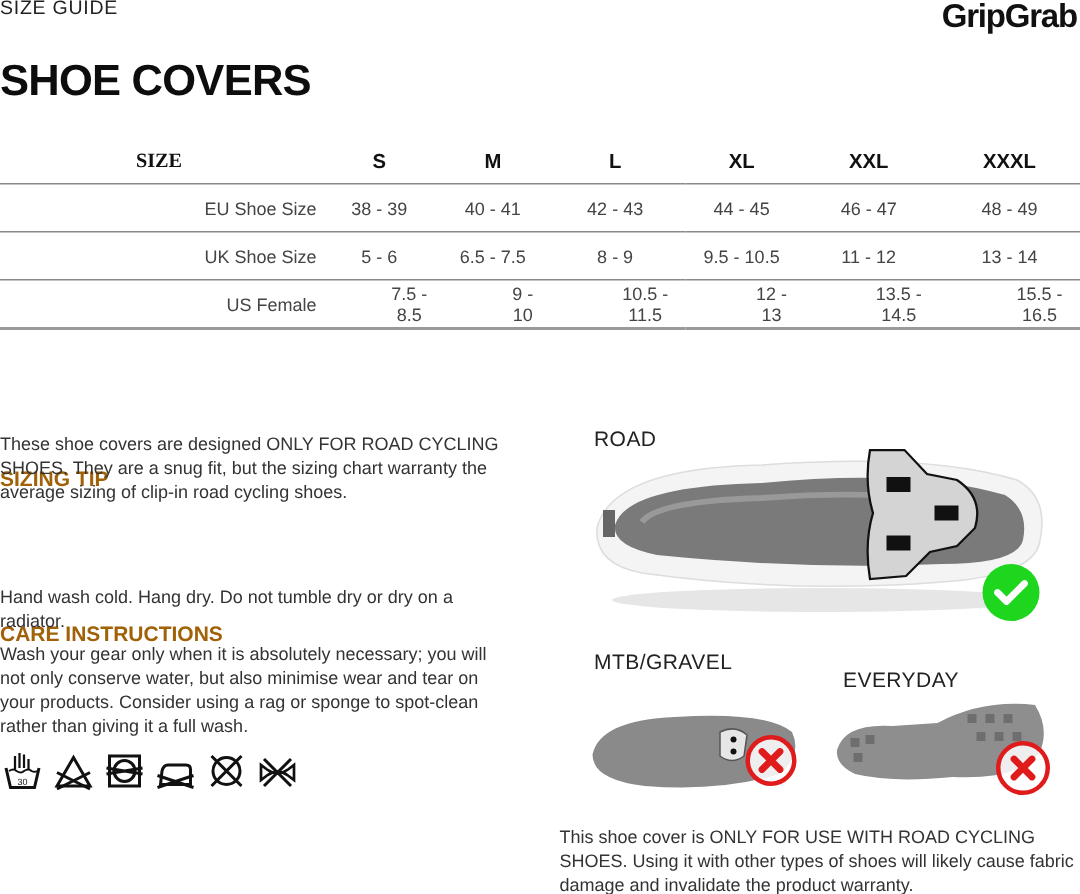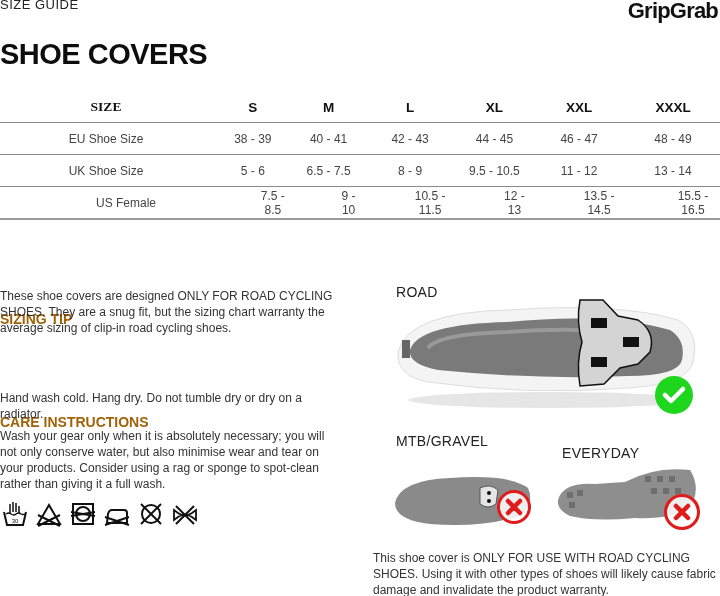--- a/index.html
+++ b/index.html
@@ -5,21 +5,21 @@
   html,body{margin:0;padding:0;background:#fff;}
   body{width:720px;height:596px;position:relative;overflow:hidden;font-family:"Liberation Sans",sans-serif;color:#1a1a1a;}
   .abs{position:absolute;}
   .eyebrow{left:0;top:-3px;font-size:13px;letter-spacing:0.5px;color:#222;}
   .logo{right:2px;top:-2px;font-size:22px;font-weight:bold;letter-spacing:-0.8px;color:#111;}
   .title{left:0;top:38px;font-size:29px;font-weight:bold;letter-spacing:-0.5px;color:#0d0d0d;}
   table.size{position:absolute;left:0;top:92px;width:720px;border-collapse:collapse;}
   table.size th{font-size:13.5px;font-weight:bold;height:28px;text-align:center;color:#111;}
   table.size th.first{text-align:center;width:210px;font-family:Liberation Serif, serif;}
   table.size td{font-size:12px;color:#444;height:29px;text-align:center;border-top:1px solid #8a8a8a;}
-  table.size td.first{text-align:center;}
+  table.size td.first{text-align:right;}
   table.size tr:last-child td{border-bottom:2px solid #9a9a9a;padding-left:41px;}
   .h2{font-size:14px;font-weight:bold;color:#a16207;margin-top:48px;}
   .p{font-size:12px;line-height:16px;color:#333;}
   .care-icons{left:2px;top:500px;display:flex;gap:8px;align-items:center;}
   .care-icons svg{width:26px;height:28px;}
   .shoe-label{font-size:14px;color:#222;letter-spacing:0.3px;}
   .badge{border-radius:50%;}
 </style>
 </head>
 <body>

